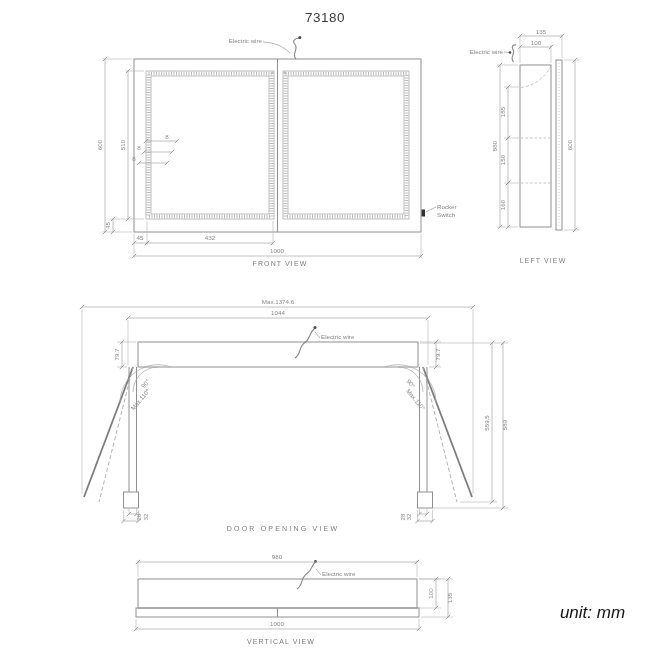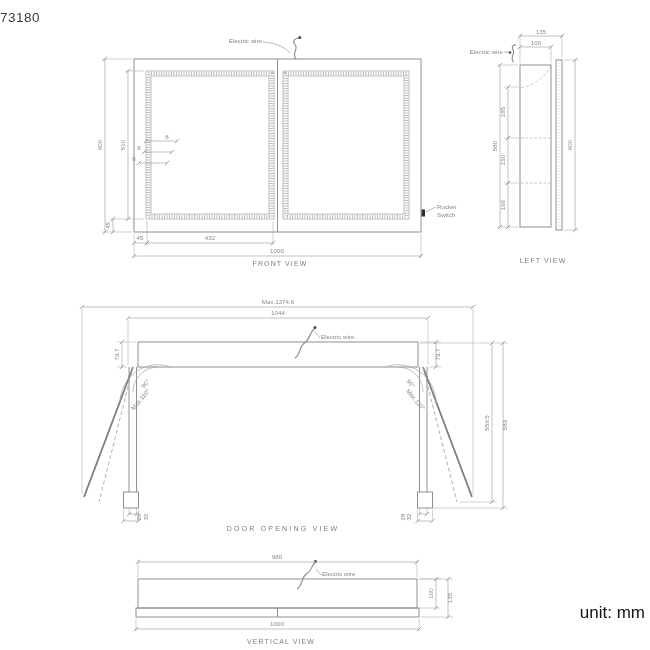--- a/index.html
+++ b/index.html
@@ -1,21 +1,21 @@
 <!DOCTYPE html>
 <html><head>
 <meta charset="utf-8">
 <style>
   html,body{margin:0;padding:0;background:#ffffff;}
   .canvas{position:relative;width:650px;height:650px;background:#ffffff;overflow:hidden;
           font-family:"Liberation Sans",sans-serif;}
-  .title{position:absolute;left:0;right:0;top:10px;
+  .title{position:absolute;left:0;right:0;top:10px;text-align:center;
          font-size:13.5px;color:#3c3c3c;letter-spacing:0.5px;}
-  .unit{position:absolute;left:540px;top:603px;width:105px;text-align:right;
-        font-size:17px;color:#141414;}
+  .unit{position:absolute;left:540px;top:603px;width:105px;text-align:center;
+        font-size:17px;color:#141414;font-style:italic;}
   svg{position:absolute;left:0;top:0;}
   .obj{stroke:#909090;stroke-width:1;fill:none;}
   .obj2{stroke:#7d7d7d;stroke-width:1.8;fill:none;}
   .edge{stroke:#aeaeae;stroke-width:.8;fill:none;}
   .band{stroke:#bdbdbd;stroke-width:4.2;fill:none;stroke-dasharray:1 1.5;}
   .dim{stroke:#a6a6a6;stroke-width:.7;fill:none;}
   .ext{stroke:#b4b4b4;stroke-width:.6;fill:none;}
   .tick{stroke:#8d8d8d;stroke-width:.8;fill:none;}
   .dash{stroke:#a9a9a9;stroke-width:.9;stroke-dasharray:4 2.5;fill:none;}
   .dash2{stroke:#adadad;stroke-width:.7;stroke-dasharray:2.5 2;fill:none;}

